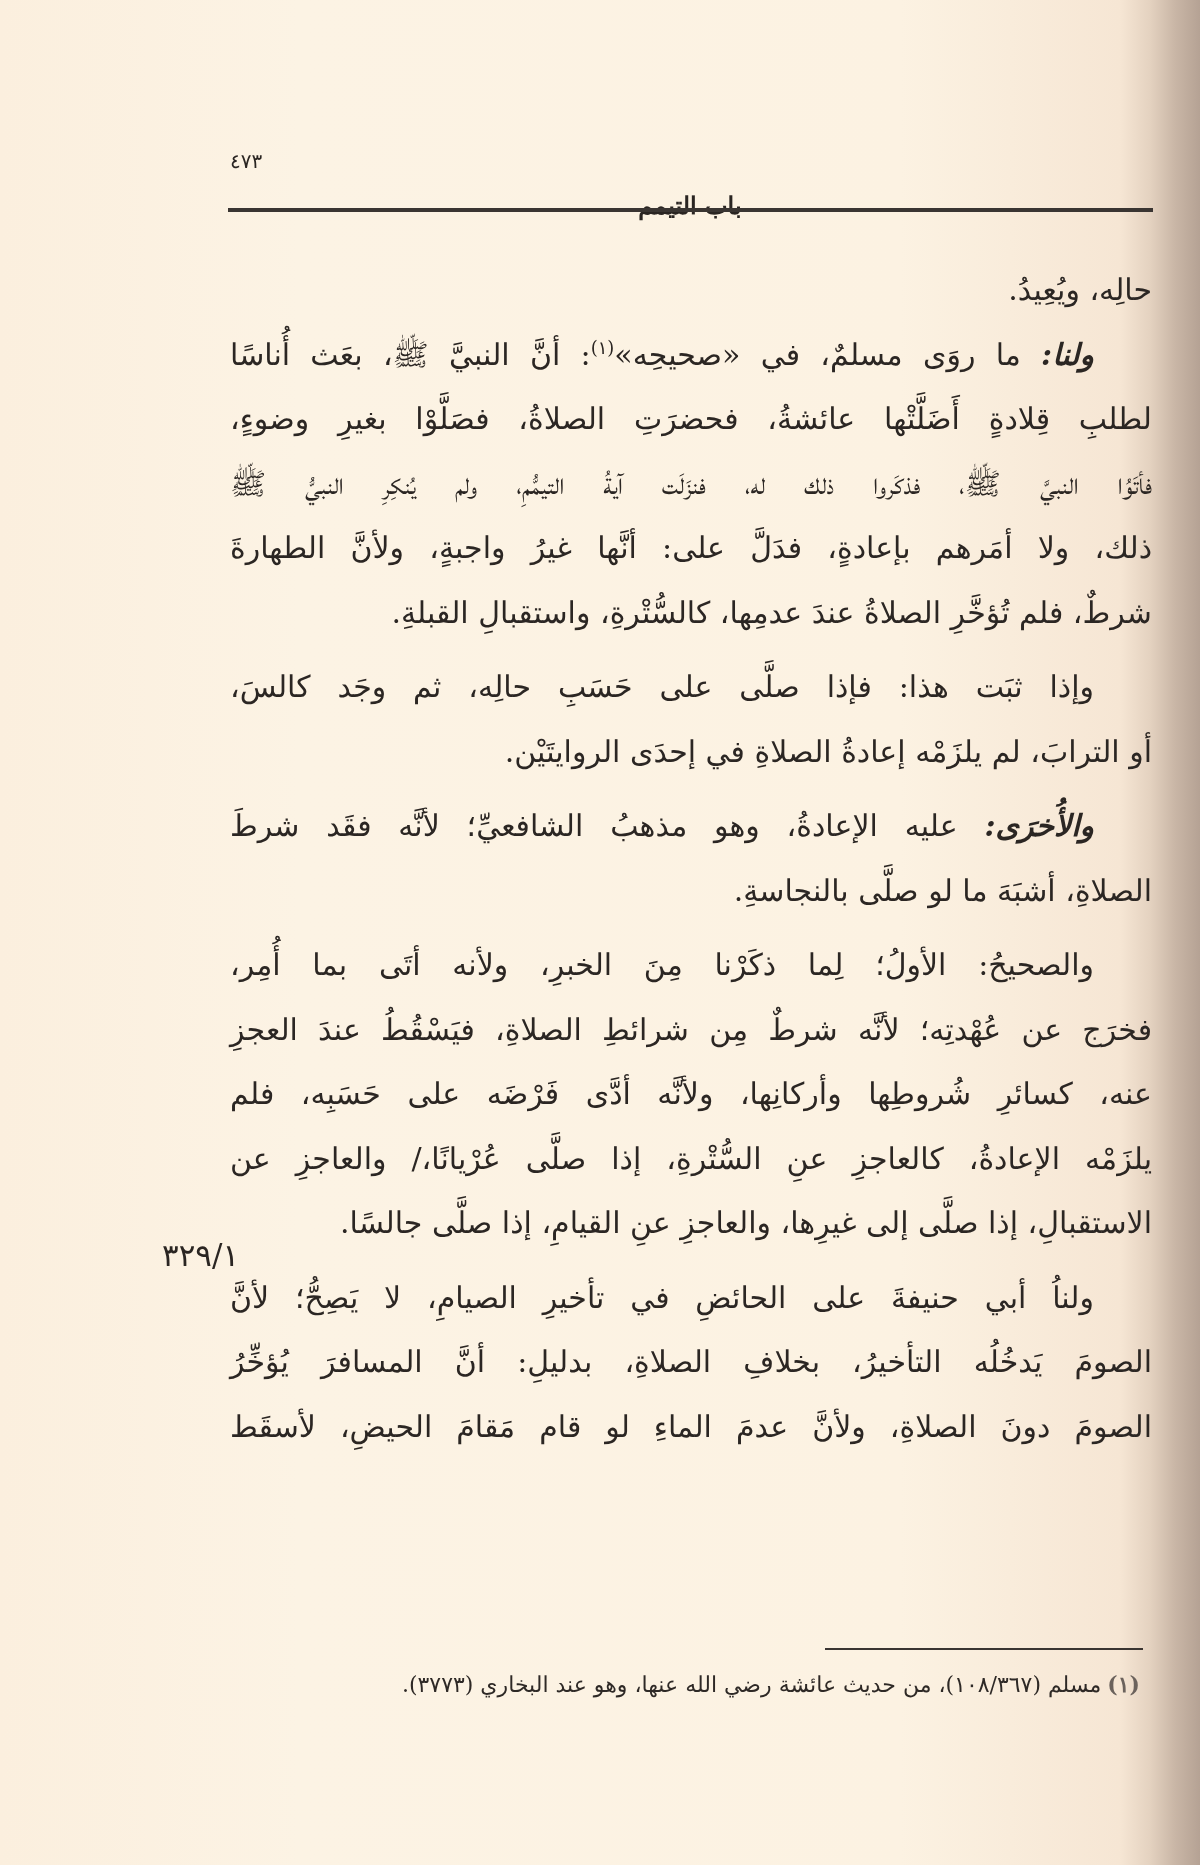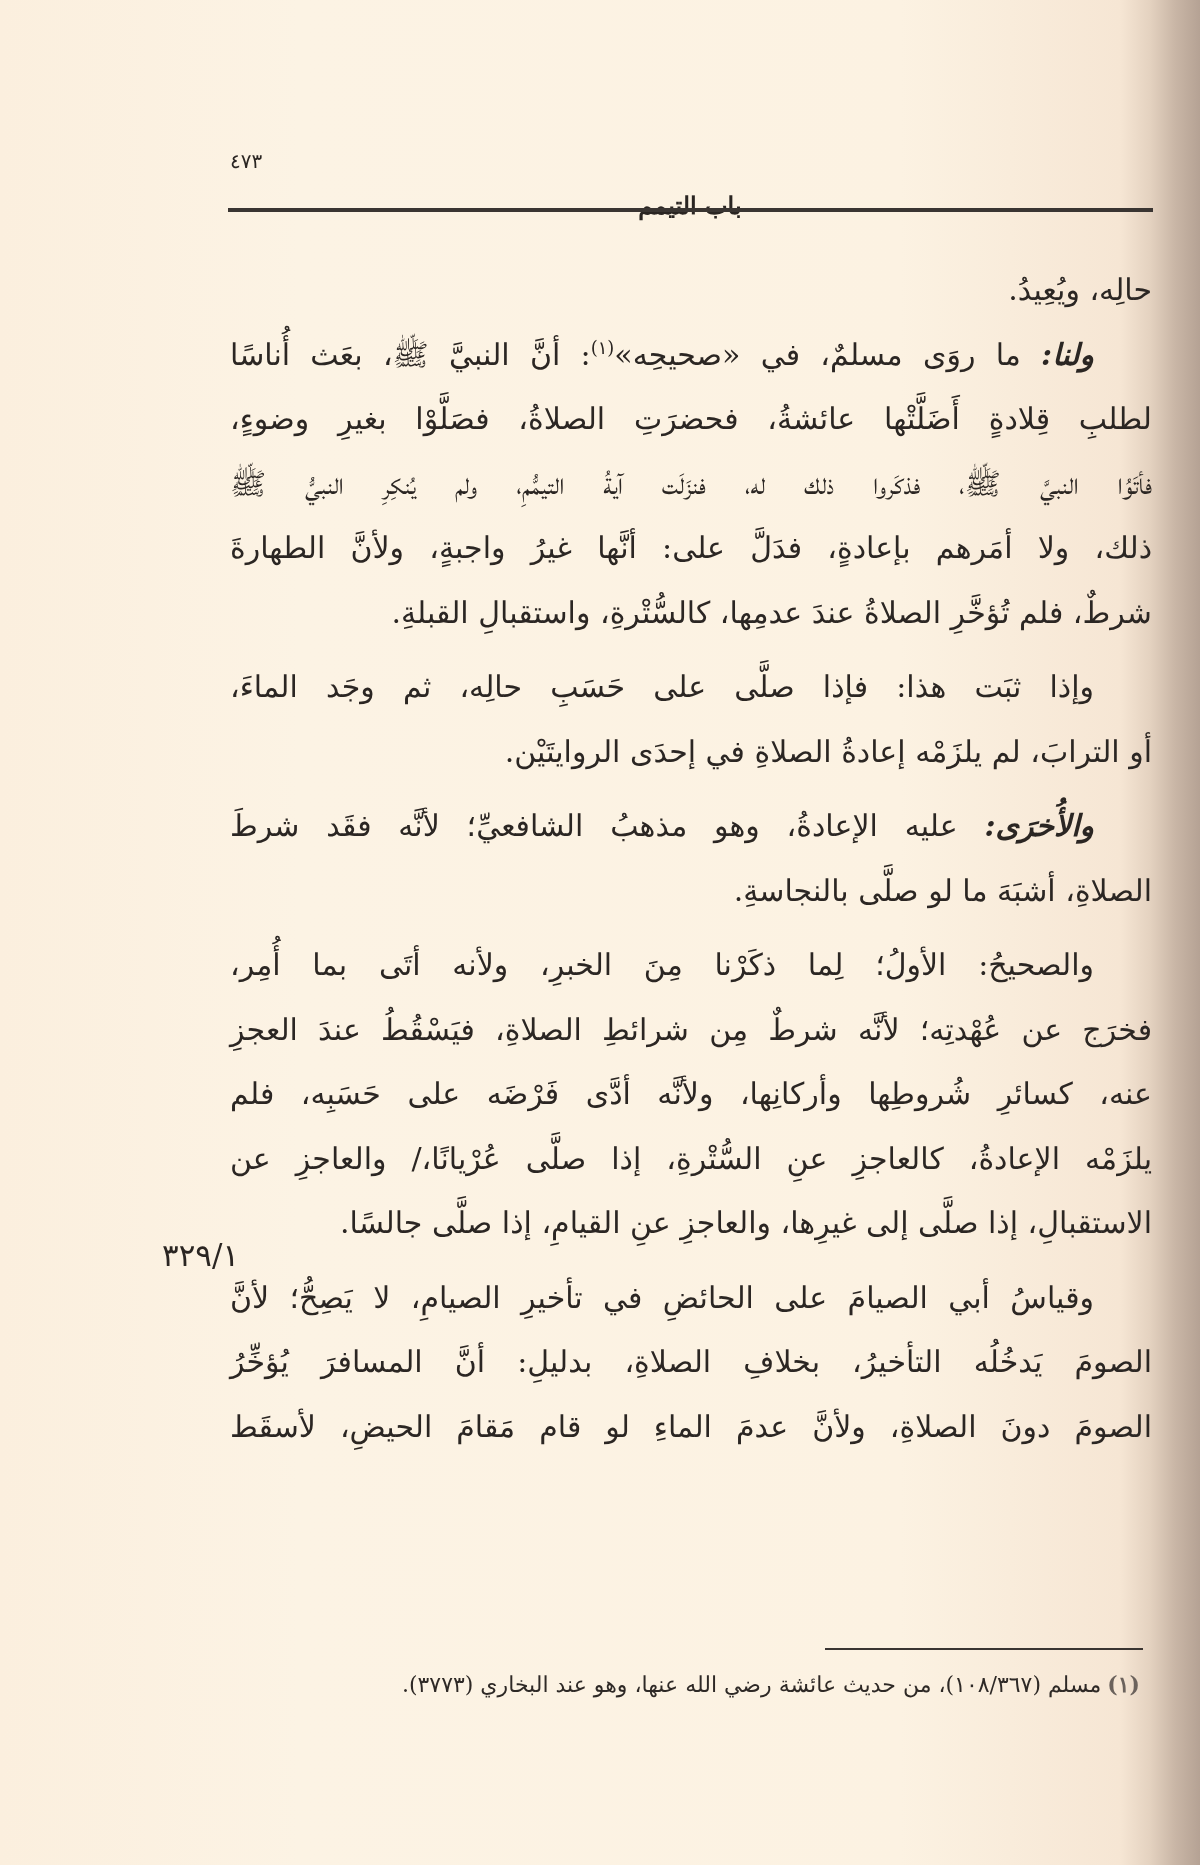--- a/index.html
+++ b/index.html
@@ -61,30 +61,30 @@
   <div class="running-head">باب التيمم</div>
   <div class="head-rule"></div>
 
   <div class="body-text">
     <span class="line last"><span>حالِه، ويُعِيدُ.</span></span>
     <span class="line indent"><span class="kw">ولنا:</span><span> ما روَى مسلمٌ، في «صحيحِه»</span><span class="fn-ref">(١)</span><span>: أنَّ النبيَّ ﷺ، بعَث أُناسًا</span></span>
     <span class="line"><span>لطلبِ قِلادةٍ أَضَلَّتْها عائشةُ، فحضرَتِ الصلاةُ، فصَلَّوْا بغيرِ وضوءٍ،</span></span>
     <span class="line"><span>فأتَوُا النبيَّ ﷺ، فذكَروا ذلك له، فنزَلَت آيةُ التيمُّمِ، ولم يُنكِرِ النبيُّ ﷺ</span></span>
     <span class="line"><span>ذلك، ولا أمَرهم بإعادةٍ، فدَلَّ على: أنَّها غيرُ واجبةٍ، ولأنَّ الطهارةَ</span></span>
     <span class="line last"><span>شرطٌ، فلم تُؤخَّرِ الصلاةُ عندَ عدمِها، كالسُّتْرةِ، واستقبالِ القبلةِ.</span></span>
-    <span class="line indent para-gap"><span>وإذا ثبَت هذا: فإذا صلَّى على حَسَبِ حالِه، ثم وجَد الماءَ،</span></span>
+    <span class="line indent para-gap"><span>وإذا ثبَت هذا: فإذا صلَّى على حَسَبِ حالِه، ثم وجَد كالسَ،</span></span>
     <span class="line last"><span>أو الترابَ، لم يلزَمْه إعادةُ الصلاةِ في إحدَى الروايتَيْن.</span></span>
     <span class="line indent para-gap"><span class="kw">والأُخرَى:</span><span> عليه الإعادةُ، وهو مذهبُ الشافعيِّ؛ لأنَّه فقَد شرطَ</span></span>
     <span class="line last"><span>الصلاةِ، أشبَهَ ما لو صلَّى بالنجاسةِ.</span></span>
     <span class="line indent para-gap"><span>والصحيحُ: الأولُ؛ لِما ذكَرْنا مِنَ الخبرِ، ولأنه أتَى بما أُمِر،</span></span>
     <span class="line"><span>فخرَج عن عُهْدتِه؛ لأنَّه شرطٌ مِن شرائطِ الصلاةِ، فيَسْقُطُ عندَ العجزِ</span></span>
     <span class="line"><span>عنه، كسائرِ شُروطِها وأركانِها، ولأنَّه أدَّى فَرْضَه على حَسَبِه، فلم</span></span>
     <span class="line"><span>يلزَمْه الإعادةُ، كالعاجزِ عنِ السُّتْرةِ، إذا صلَّى عُرْيانًا،/ والعاجزِ عن</span></span>
     <span class="line last"><span>الاستقبالِ، إذا صلَّى إلى غيرِها، والعاجزِ عنِ القيامِ، إذا صلَّى جالسًا.</span></span>
-    <span class="line indent para-gap"><span>وقياسُ أبي الصيامَ على الحائضِ في تأخيرِ الصيامِ، لا يَصِحُّ؛ لأنَّ</span></span>
+    <span class="line indent para-gap"><span>ولناُ أبي حنيفةَ على الحائضِ في تأخيرِ الصيامِ، لا يَصِحُّ؛ لأنَّ</span></span>
     <span class="line"><span>الصومَ يَدخُلُه التأخيرُ، بخلافِ الصلاةِ، بدليلِ: أنَّ المسافرَ يُؤخِّرُ</span></span>
     <span class="line"><span>الصومَ دونَ الصلاةِ، ولأنَّ عدمَ الماءِ لو قام مَقامَ الحيضِ، لأسقَط</span></span>
   </div>
 
   <div class="margin-ref">٣٢٩/١</div>
 
   <div class="fn-rule"></div>
   <div class="footnote">
     <span class="fn-num">(١)</span><span>مسلم (١٠٨/٣٦٧)، من حديث عائشة رضي الله عنها، وهو عند البخاري (٣٧٧٣).</span>
   </div>

